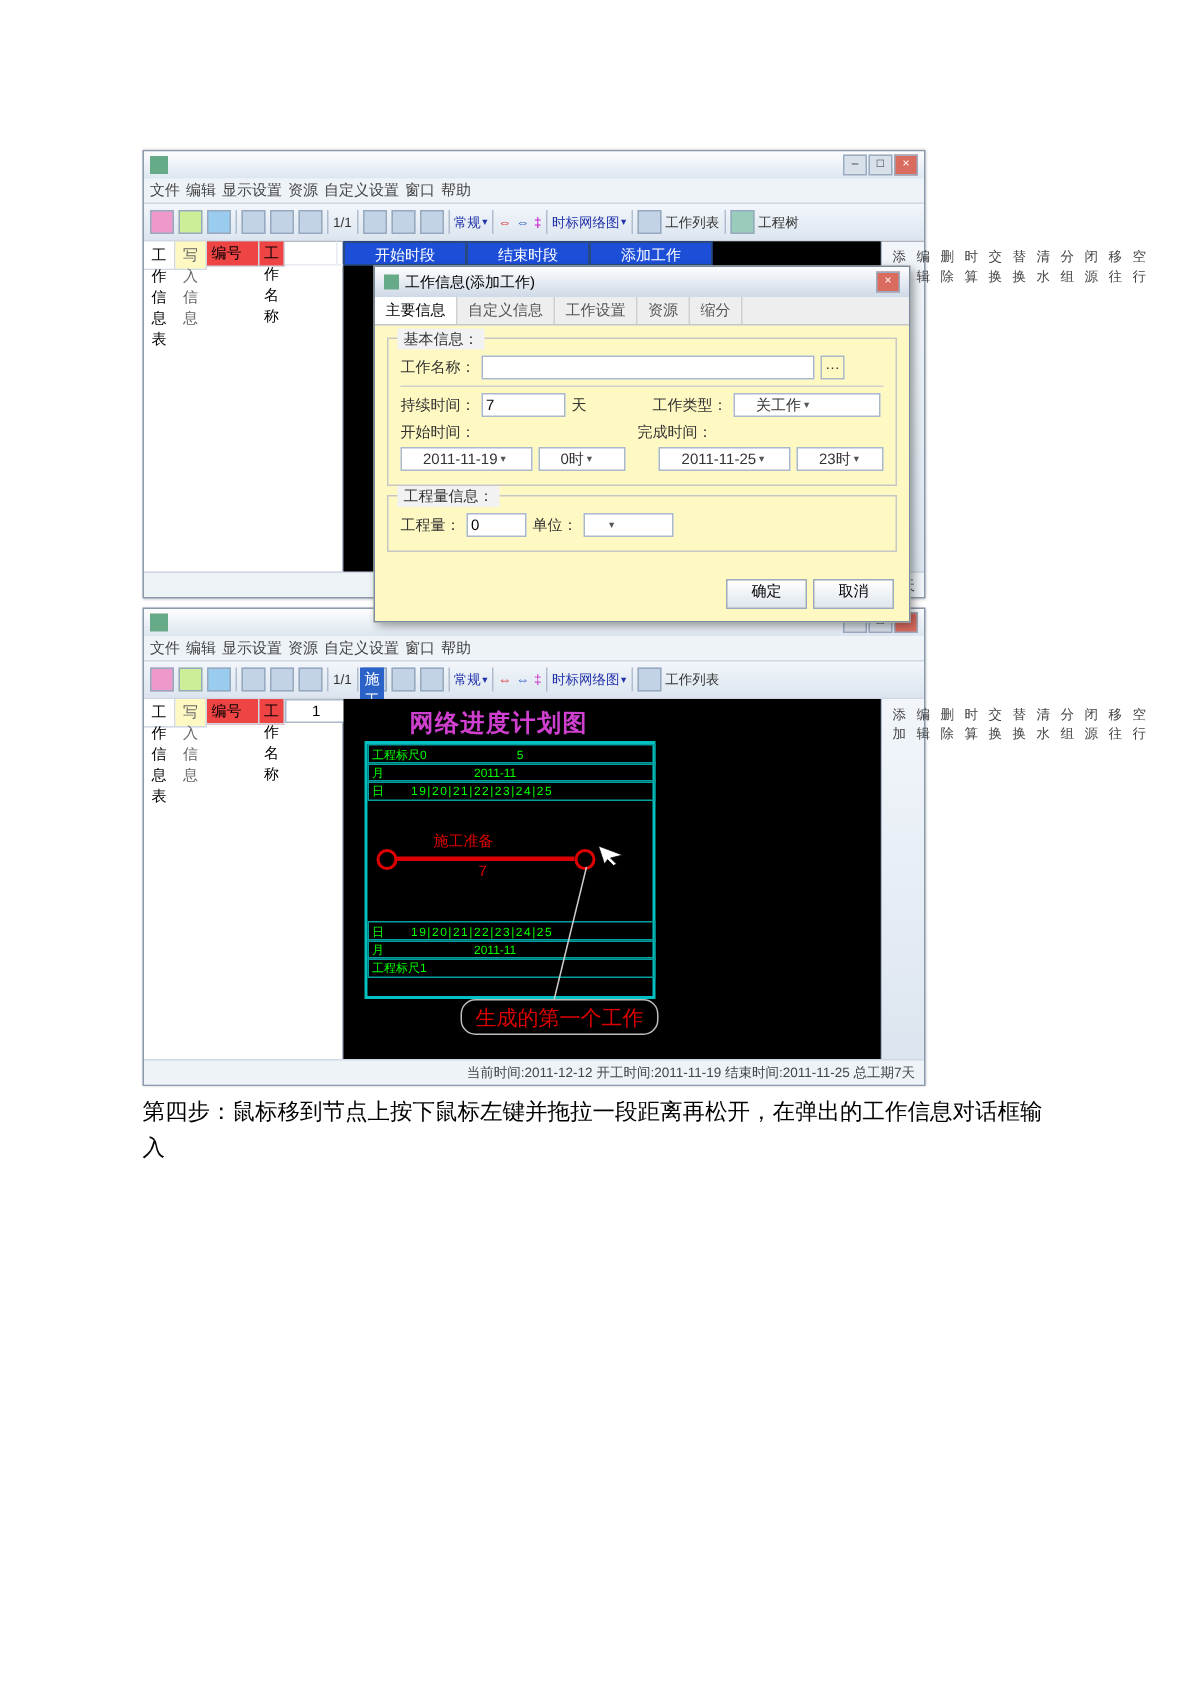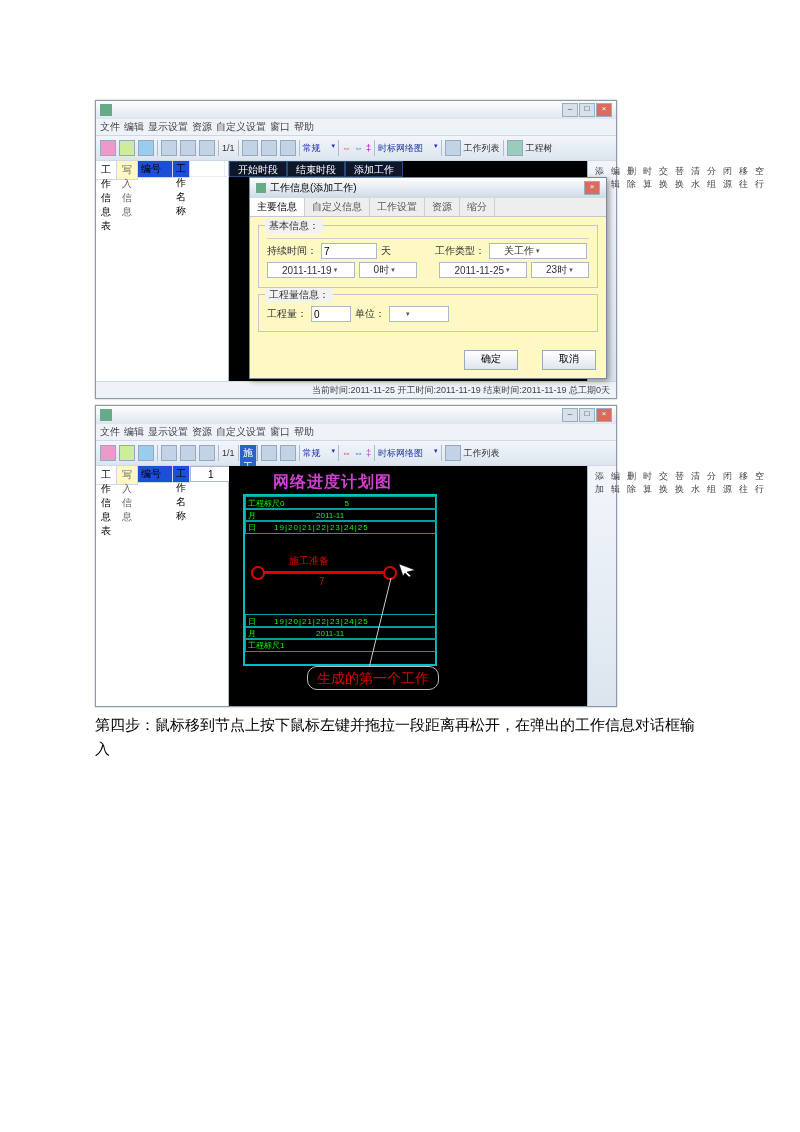--- a/index.html
+++ b/index.html
@@ -6,29 +6,29 @@
 .page{width:800px;margin:0 auto;padding:100px 95px 50px 95px;box-sizing:border-box}
 .app{width:520px;border:1px solid #8a9aab;background:#e8eef5;margin-bottom:6px;box-shadow:0 0 2px rgba(0,0,0,0.3)}
 .titlebar{height:18px;background:linear-gradient(#fdfdfe,#dde6f0);display:flex;align-items:center;padding:0 4px;font-size:10px;color:#333}
 .titlebar .spacer{flex:1}
 .wbtn{width:14px;height:12px;margin-left:1px;background:#d8e0ea;border:1px solid #9babc0;font-size:8px;text-align:center;line-height:10px}
 .wbtn.close{background:#d96b5f;color:#fff}
 .menubar{height:16px;background:#eef3f8;display:flex;align-items:center;padding:0 4px;font-size:10px;color:#444;gap:4px}
 .toolbar{height:24px;background:linear-gradient(#f2f6fb,#dce5ef);border-top:1px solid #cfd8e3;border-bottom:1px solid #cfd8e3;display:flex;align-items:center;padding:0 4px;gap:3px;font-size:9px;color:#333}
 .tb-ico{width:14px;height:14px;background:#c2d3e6;border:1px solid #97a9bf}
 .tb-sep{width:1px;height:16px;background:#b0bdd0}
-.tb-drop{display:flex;gap:11px;color:#23a}
+.tb-drop{display:flex;align-items:center;gap:1px;color:#23a}
 .tb-drop .arr{font-size:7px}
 .tb-lbl{white-space:nowrap}
 .client{display:flex;height:220px;background:#000}
 .left-pane{width:132px;background:#fff;border-right:1px solid #aab8c9;display:flex;flex-direction:row}
 .lp-tabs{height:18px;display:flex;border-bottom:1px solid #cfd8e3;background:#eef3f8}
 .lp-tab{padding:2px 5px;font-size:10px;border-right:1px solid #cfd8e3;background:#fff}
 .lp-tab.off{background:#fef9c3;color:#666}
-.lp-hdr{display:flex;height:16px;background:#1d4ed8;border-bottom:1px solid #cfd8e3;font-size:10px}
+.lp-hdr{display:flex;height:16px;background:#ef4444;border-bottom:1px solid #cfd8e3;font-size:10px}
 .lp-hdr div{border-right:1px solid #cfd8e3;padding:1px 3px}
 .lp-hdr .c1{width:28px}
 .lp-hdr .c2{flex:1}
 .lp-row{display:flex;height:15px;border-bottom:1px solid #e8ecf2;font-size:10px}
 .lp-row .c1{width:28px;border-right:1px solid #e8ecf2;padding:1px 3px}
 .lp-row .c2{flex:1;padding:1px 3px}
 .lp-row.sel .c2{background:#2a62c8;color:#fff}
 .canvas{flex:1;position:relative;background:#000}
 .right-tools{width:28px;background:linear-gradient(#f2f6fb,#dce5ef);border-left:1px solid #aab8c9;display:flex;flex-direction:row;padding-top:4px;gap:7px;font-size:9px;color:#444}
 .rt-ico{width:14px;height:2px;background:#a33}
@@ -42,32 +42,32 @@
 .dlg-tab.on{background:#fff;color:#000}
 .dlg-body{padding:8px;font-size:10px;color:#333}
 .grp{border:1px solid #c7c7c7;padding:8px 8px 6px 8px;margin-bottom:6px;position:relative}
 .grp-title{position:absolute;top:-7px;left:6px;background:#f2f2f2;padding:0 4px;font-size:10px}
 .fld{display:flex;align-items:center;gap:4px;margin:3px 0}
 .fld label{white-space:nowrap}
 .inp{border:1px solid #aab8c9;height:14px;background:#fff;padding:0 2px;font-size:10px}
 .sel{border:1px solid #aab8c9;height:14px;background:#fff;font-size:10px;padding:0 14px;display:inline-flex;align-items:center}
 .sel .arr{margin-left:2px;font-size:7px;color:#555}
 .sep-line{height:1px;background:#d0d0d0;margin:4px 0}
-.dlg-btns{display:flex;justify-content:flex-end;gap:24px;padding:4px 10px 8px 0}
+.dlg-btns{display:flex;justify-content:flex-end;gap:4px;padding:4px 10px 8px 0}
 .btn{width:52px;height:18px;background:linear-gradient(#fff,#dfe6ee);border:1px solid #9baabf;font-size:10px;text-align:center;line-height:16px}
 
 .chart-title{position:absolute;left:44px;top:6px;color:#d040d0;font-size:16px;font-weight:bold;letter-spacing:1px}
 .frame-outer{position:absolute;left:14px;top:28px;width:190px;height:168px;border:2px solid #00c0c0}
 .row-band{position:absolute;left:16px;width:186px;height:12px;border:1px solid #00a0a0;color:#0f0;font-size:8px;display:flex;align-items:center;padding:0 2px}
 .red-bar{position:absolute;height:3px;background:#d00}
 .node{position:absolute;width:10px;height:10px;border:2px solid #d00;border-radius:50%;background:#000}
 .callout-box{position:absolute;left:78px;top:174px;width:130px;height:22px;border:1px solid #bbb;border-radius:10px;background:#000;color:#d00;font-size:14px;text-align:center;line-height:22px}
 
 .task-tabs{position:absolute;left:0;top:0;height:16px;display:flex;font-size:10px}
-.task-tab{padding:1px 8px;color:#fff;border:1px solid #2a4a7a;background:#0f172a}
+.task-tab{padding:1px 20px;color:#fff;border:1px solid #2a4a7a;background:#1d4ed8}
 
 .instr{font-size:15px;line-height:1.6;font-family:SimSun,serif;margin-top:-4px}
 </style>
 </head>
 <body>
 
 <div class="page">
 
 
 <div class="app">
@@ -166,31 +166,41 @@
         <div class="dlg-tabs">
           <div class="dlg-tab on">主要信息</div>
           <div class="dlg-tab">自定义信息</div>
           <div class="dlg-tab">工作设置</div>
           <div class="dlg-tab">资源</div>
           <div class="dlg-tab">缩分</div>
         </div>
         <div class="dlg-body">
           <div class="grp">
             <span class="grp-title">基本信息：</span>
+            <div class="fld">
+              <label>工作名称：</label>
+              <input class="inp" style="width: 216px;">
+              <span style="width:14px;height:14px;border:1px solid #aab8c9;text-align:center;line-height:12px">…</span>
+            </div>
             <div class="sep-line"></div>
             <div class="fld">
               <label>持续时间：</label>
               <input class="inp" style="width: 50px;" value="7">
               <span>天</span>
               <span style="width:36px"></span>
               <label>工作类型：</label>
               <span class="sel" style="width:68px">
                     <span>关工作</span>
                     <span class="arr">▾</span>
                   </span>
+            </div>
+            <div class="fld">
+              <label>开始时间：</label>
+              <span style="width:100px"></span>
+              <label>完成时间：</label>
             </div>
             <div class="fld">
               <span class="sel" style="width:70px">
                     <span>2011-11-19</span>
                     <span class="arr">▾</span>
                   </span>
               <span class="sel" style="width:34px">
                     <span>0时</span>
                     <span class="arr">▾</span>
                   </span>
@@ -371,17 +381,18 @@
       <span>时算</span>
       <span>交换</span>
       <span>替换</span>
       <span>清水</span>
       <span>分组</span>
       <span>闭源</span>
       <span>移往</span>
       <span>空行</span>
     </div>
   </div>
+  <div class="status">当前时间:2011-12-12 开工时间:2011-11-19 结束时间:2011-11-25 总工期7天</div>
 </div>
 
 <div class="instr" style="display:inline">第四步：鼠标移到节点上按下鼠标左键并拖拉一段距离再松开，在弹出的工作信息对话框输入</div>
 
 </div>
 
 </body></html>

